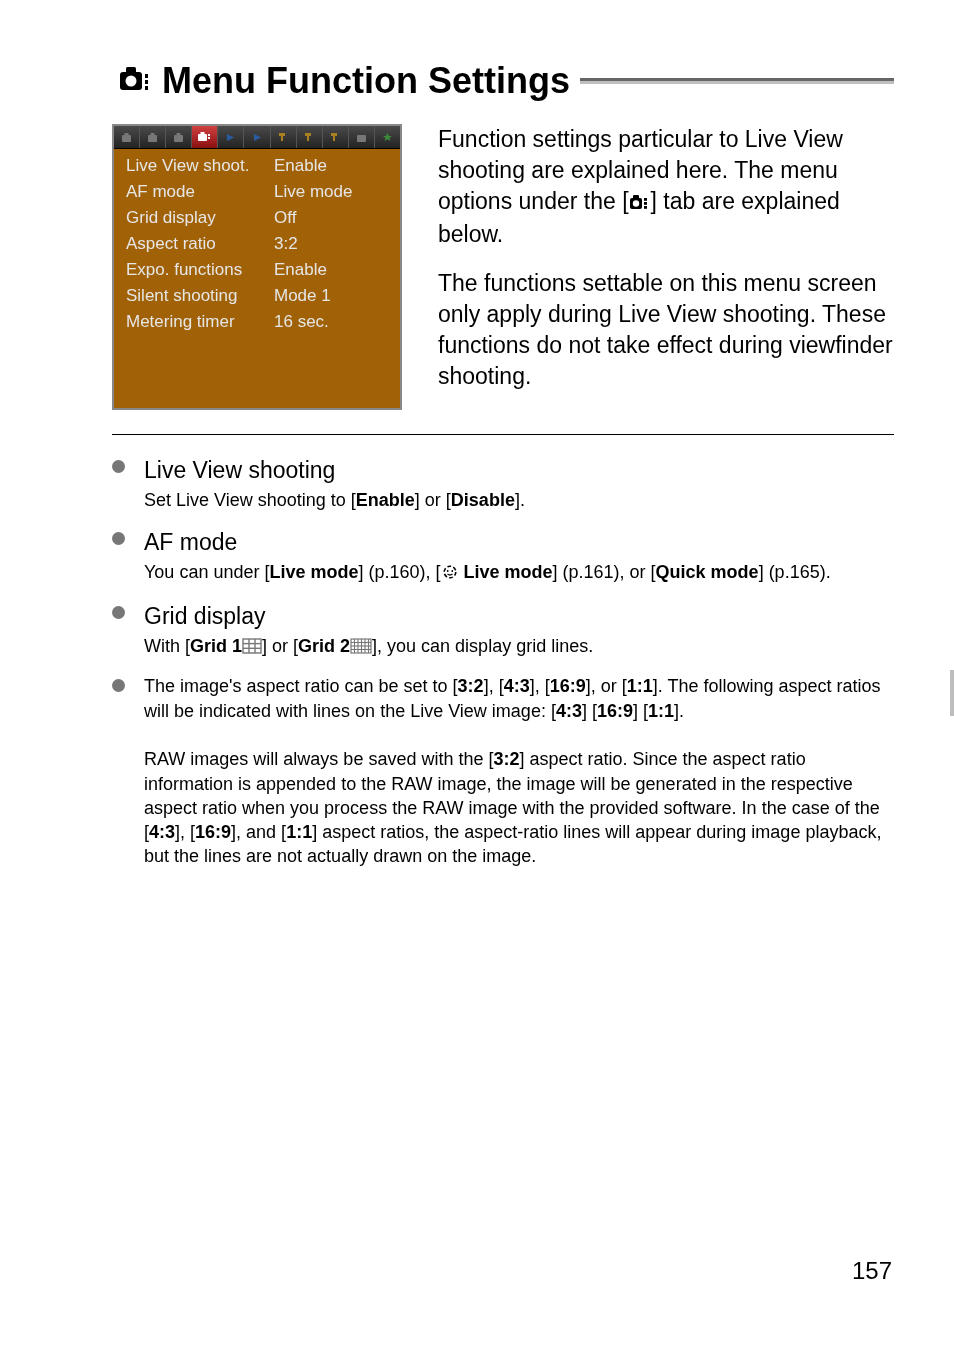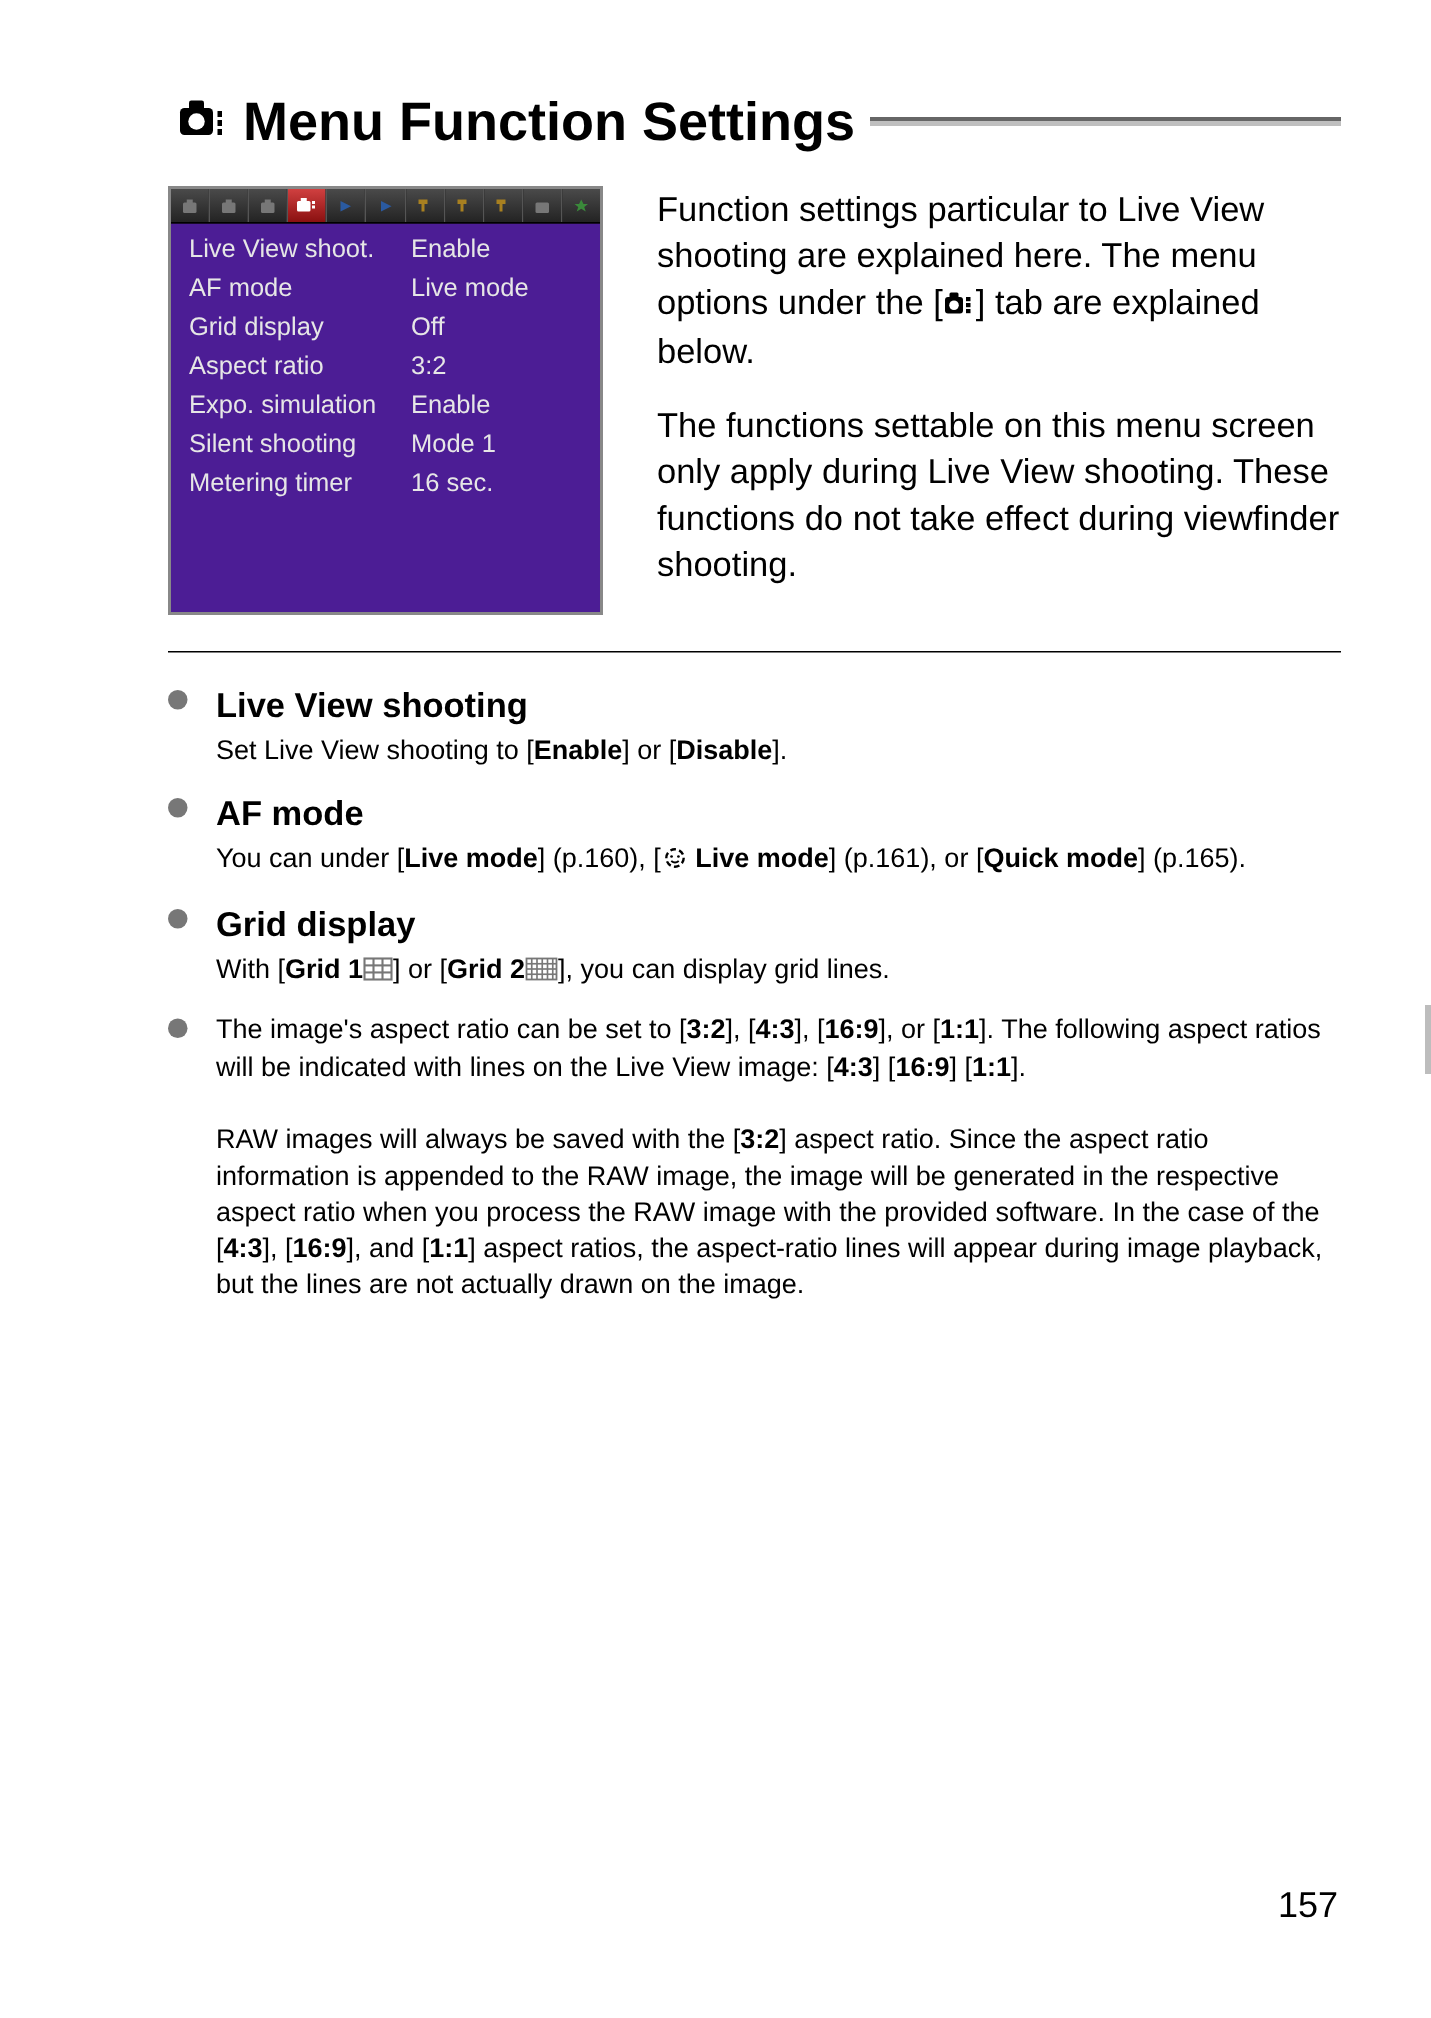--- a/index.html
+++ b/index.html
@@ -38,21 +38,21 @@
   }
   .top-flex {
     display: flex;
     gap: 36px;
     margin-bottom: 24px;
   }
   
   .menu-shot {
     width: 290px;
     border: 2px solid #888;
-    background: #4c1d95;
+    background: #a16207;
   }
   .tabbar {
     display: flex;
     background: #101010;
     border-bottom: 1px solid #000;
   }
   .tab {
     flex: 1;
     height: 22px;
     border-right: 1px solid #555;
@@ -91,21 +91,21 @@
   .bullet-marker {
     position: absolute;
     left: 0;
     top: 5px;
     width: 13px;
     height: 13px;
     border-radius: 50%;
     background: #777;
   }
   .bullet-title {
-    font-weight: bold;
+    font-weight: normal;
     margin-bottom: 2px;
     font-size: 23px;
   }
   .bullet-body { font-size: 18px; }
   .bullet-body strong { font-weight: bold; }
   .star { font-size: 17px; vertical-align: super; }
 
   .right-marker {
     position: absolute;
     right: 0;
@@ -225,21 +225,21 @@
         </div>
         <div class="menu-row">
           <span class="menu-label">Grid display</span>
           <span class="menu-value">Off</span>
         </div>
         <div class="menu-row">
           <span class="menu-label">Aspect ratio</span>
           <span class="menu-value">3:2</span>
         </div>
         <div class="menu-row">
-          <span class="menu-label">Expo. simulation</span>
+          <span class="menu-label">Expo. functions</span>
           <span class="menu-value">Enable</span>
         </div>
         <div class="menu-row">
           <span class="menu-label">Silent shooting</span>
           <span class="menu-value">Mode 1</span>
         </div>
         <div class="menu-row">
           <span class="menu-label">Metering timer</span>
           <span class="menu-value">16 sec.</span>
         </div>

